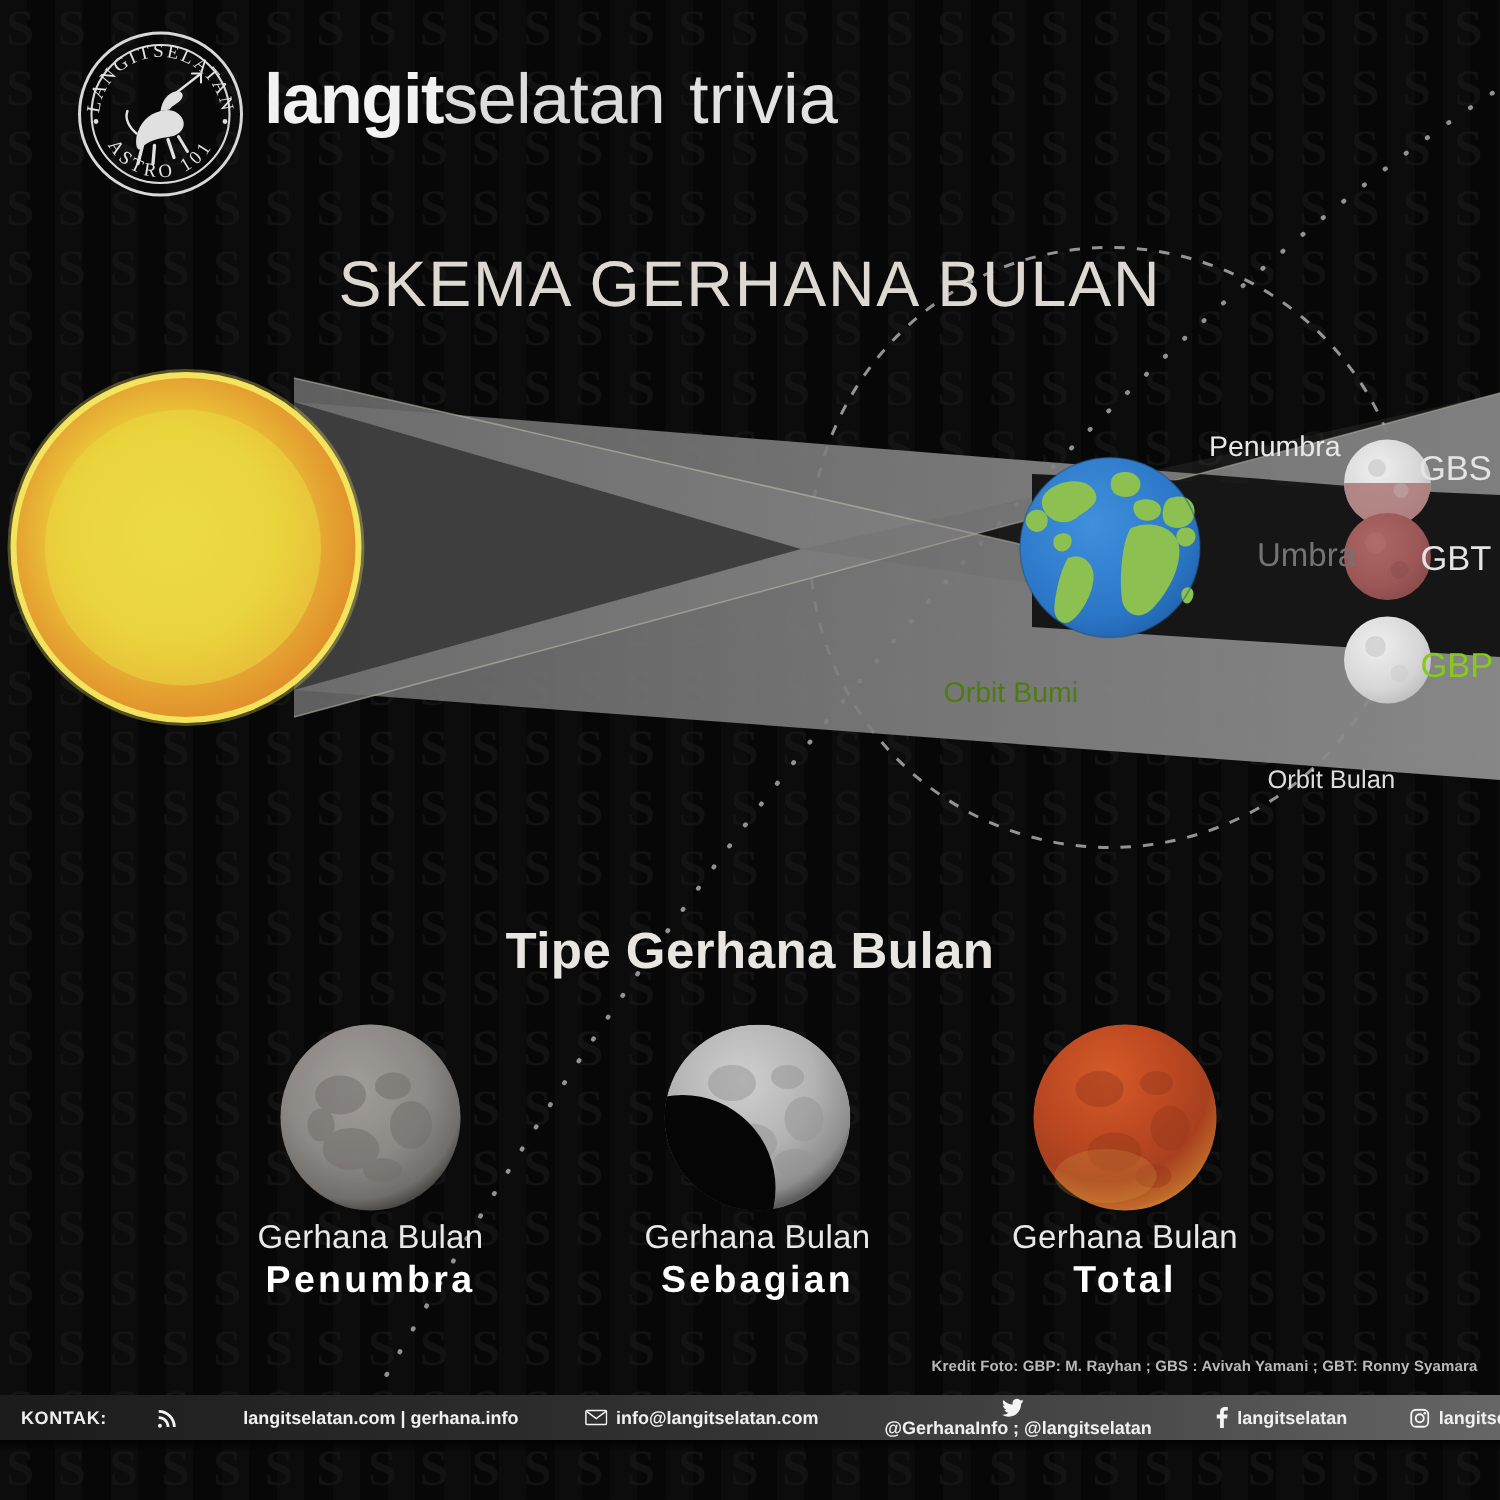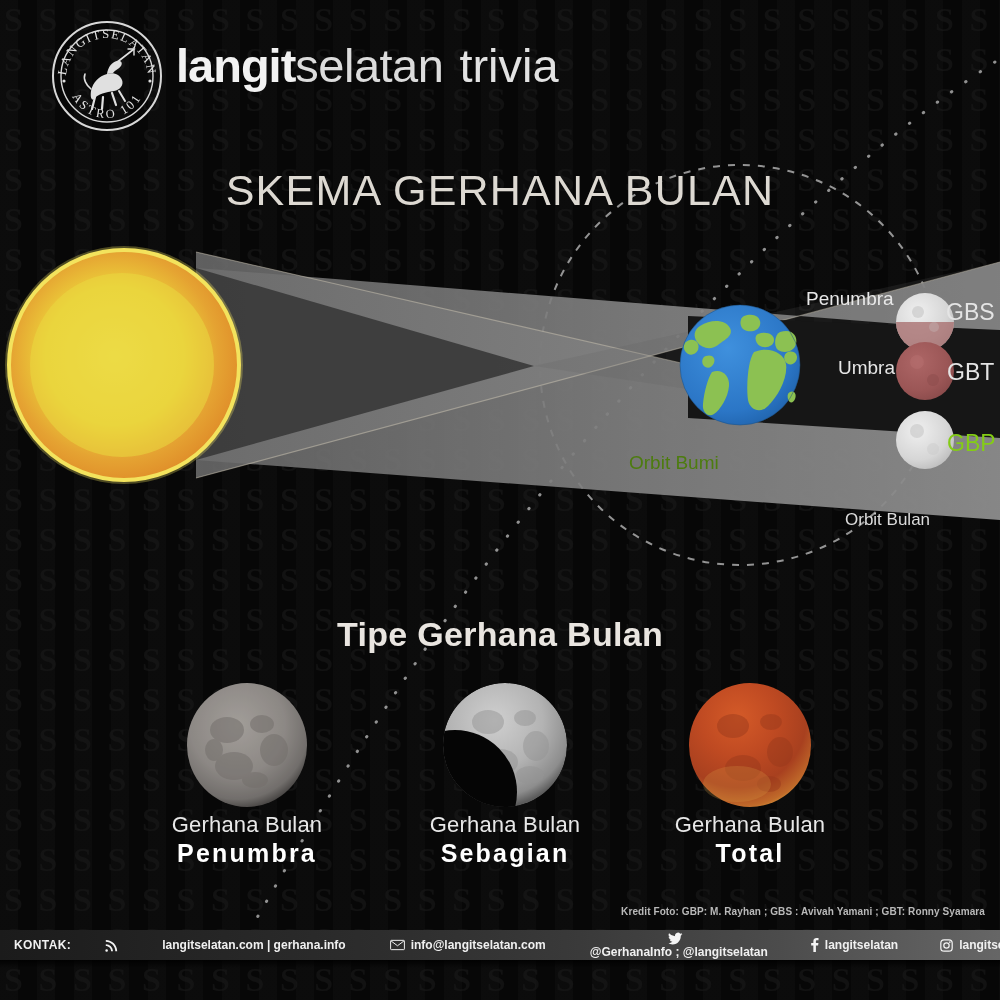--- a/index.html
+++ b/index.html
@@ -94,21 +94,21 @@
   }
 
   
   .dlabel{
     position:absolute;
     color:#e6e6e6;
     z-index:32;
     white-space:nowrap;
   }
   #lbl-penumbra{left:806px;top:288px;font-size:19px;color:#e8e8e8;}
-  #lbl-umbra{left:838px;top:357px;font-size:19px;color:#e5e5e5;}
+  #lbl-umbra{left:838px;top:357px;font-size:22px;color:#737373;}
   #lbl-gbs{left:946px;top:299px;font-size:23px;color:#e4e4e4;}
   #lbl-gbt{left:947px;top:359px;font-size:23px;color:#e4e4e4;}
   #lbl-gbp{left:947px;top:430px;font-size:23px;color:#84cc16;}
   #lbl-orbit-bumi{left:629px;top:452px;font-size:19px;color:#4d7c0f;}
   #lbl-orbit-bulan{left:845px;top:510px;font-size:17px;color:#dcdcdc;}
 
   
   .type-card{
     position:absolute;
     width:250px;

